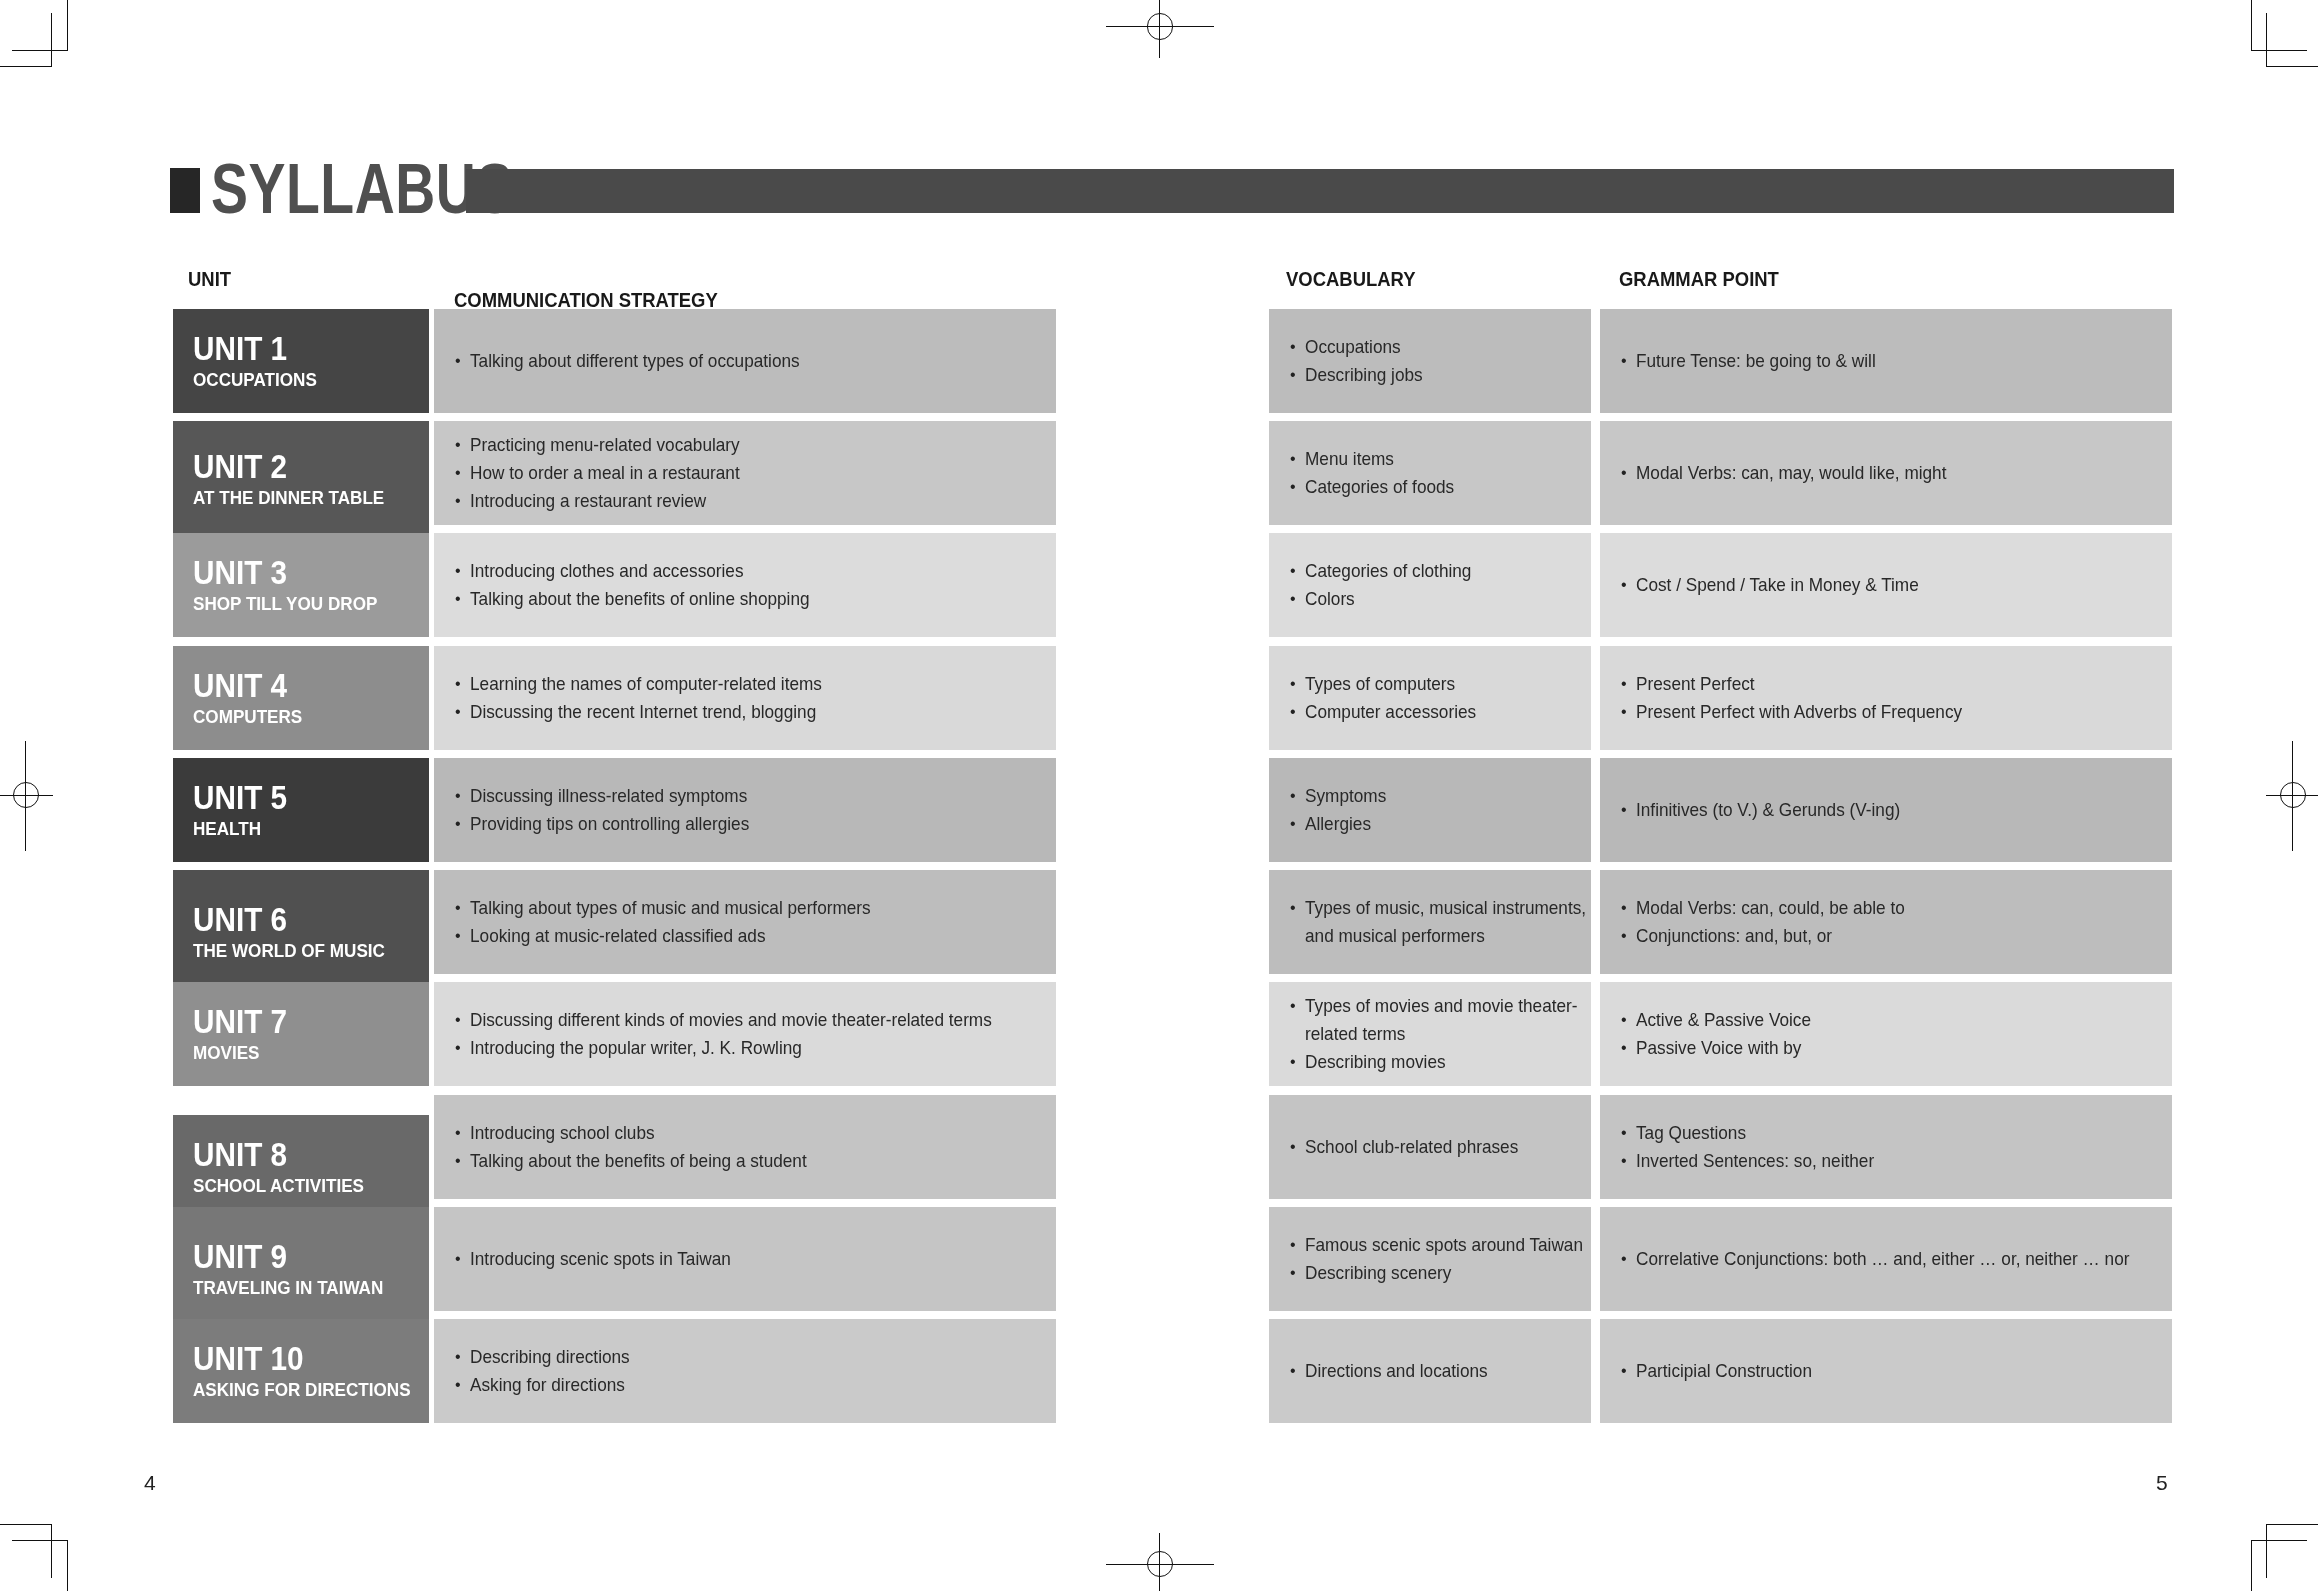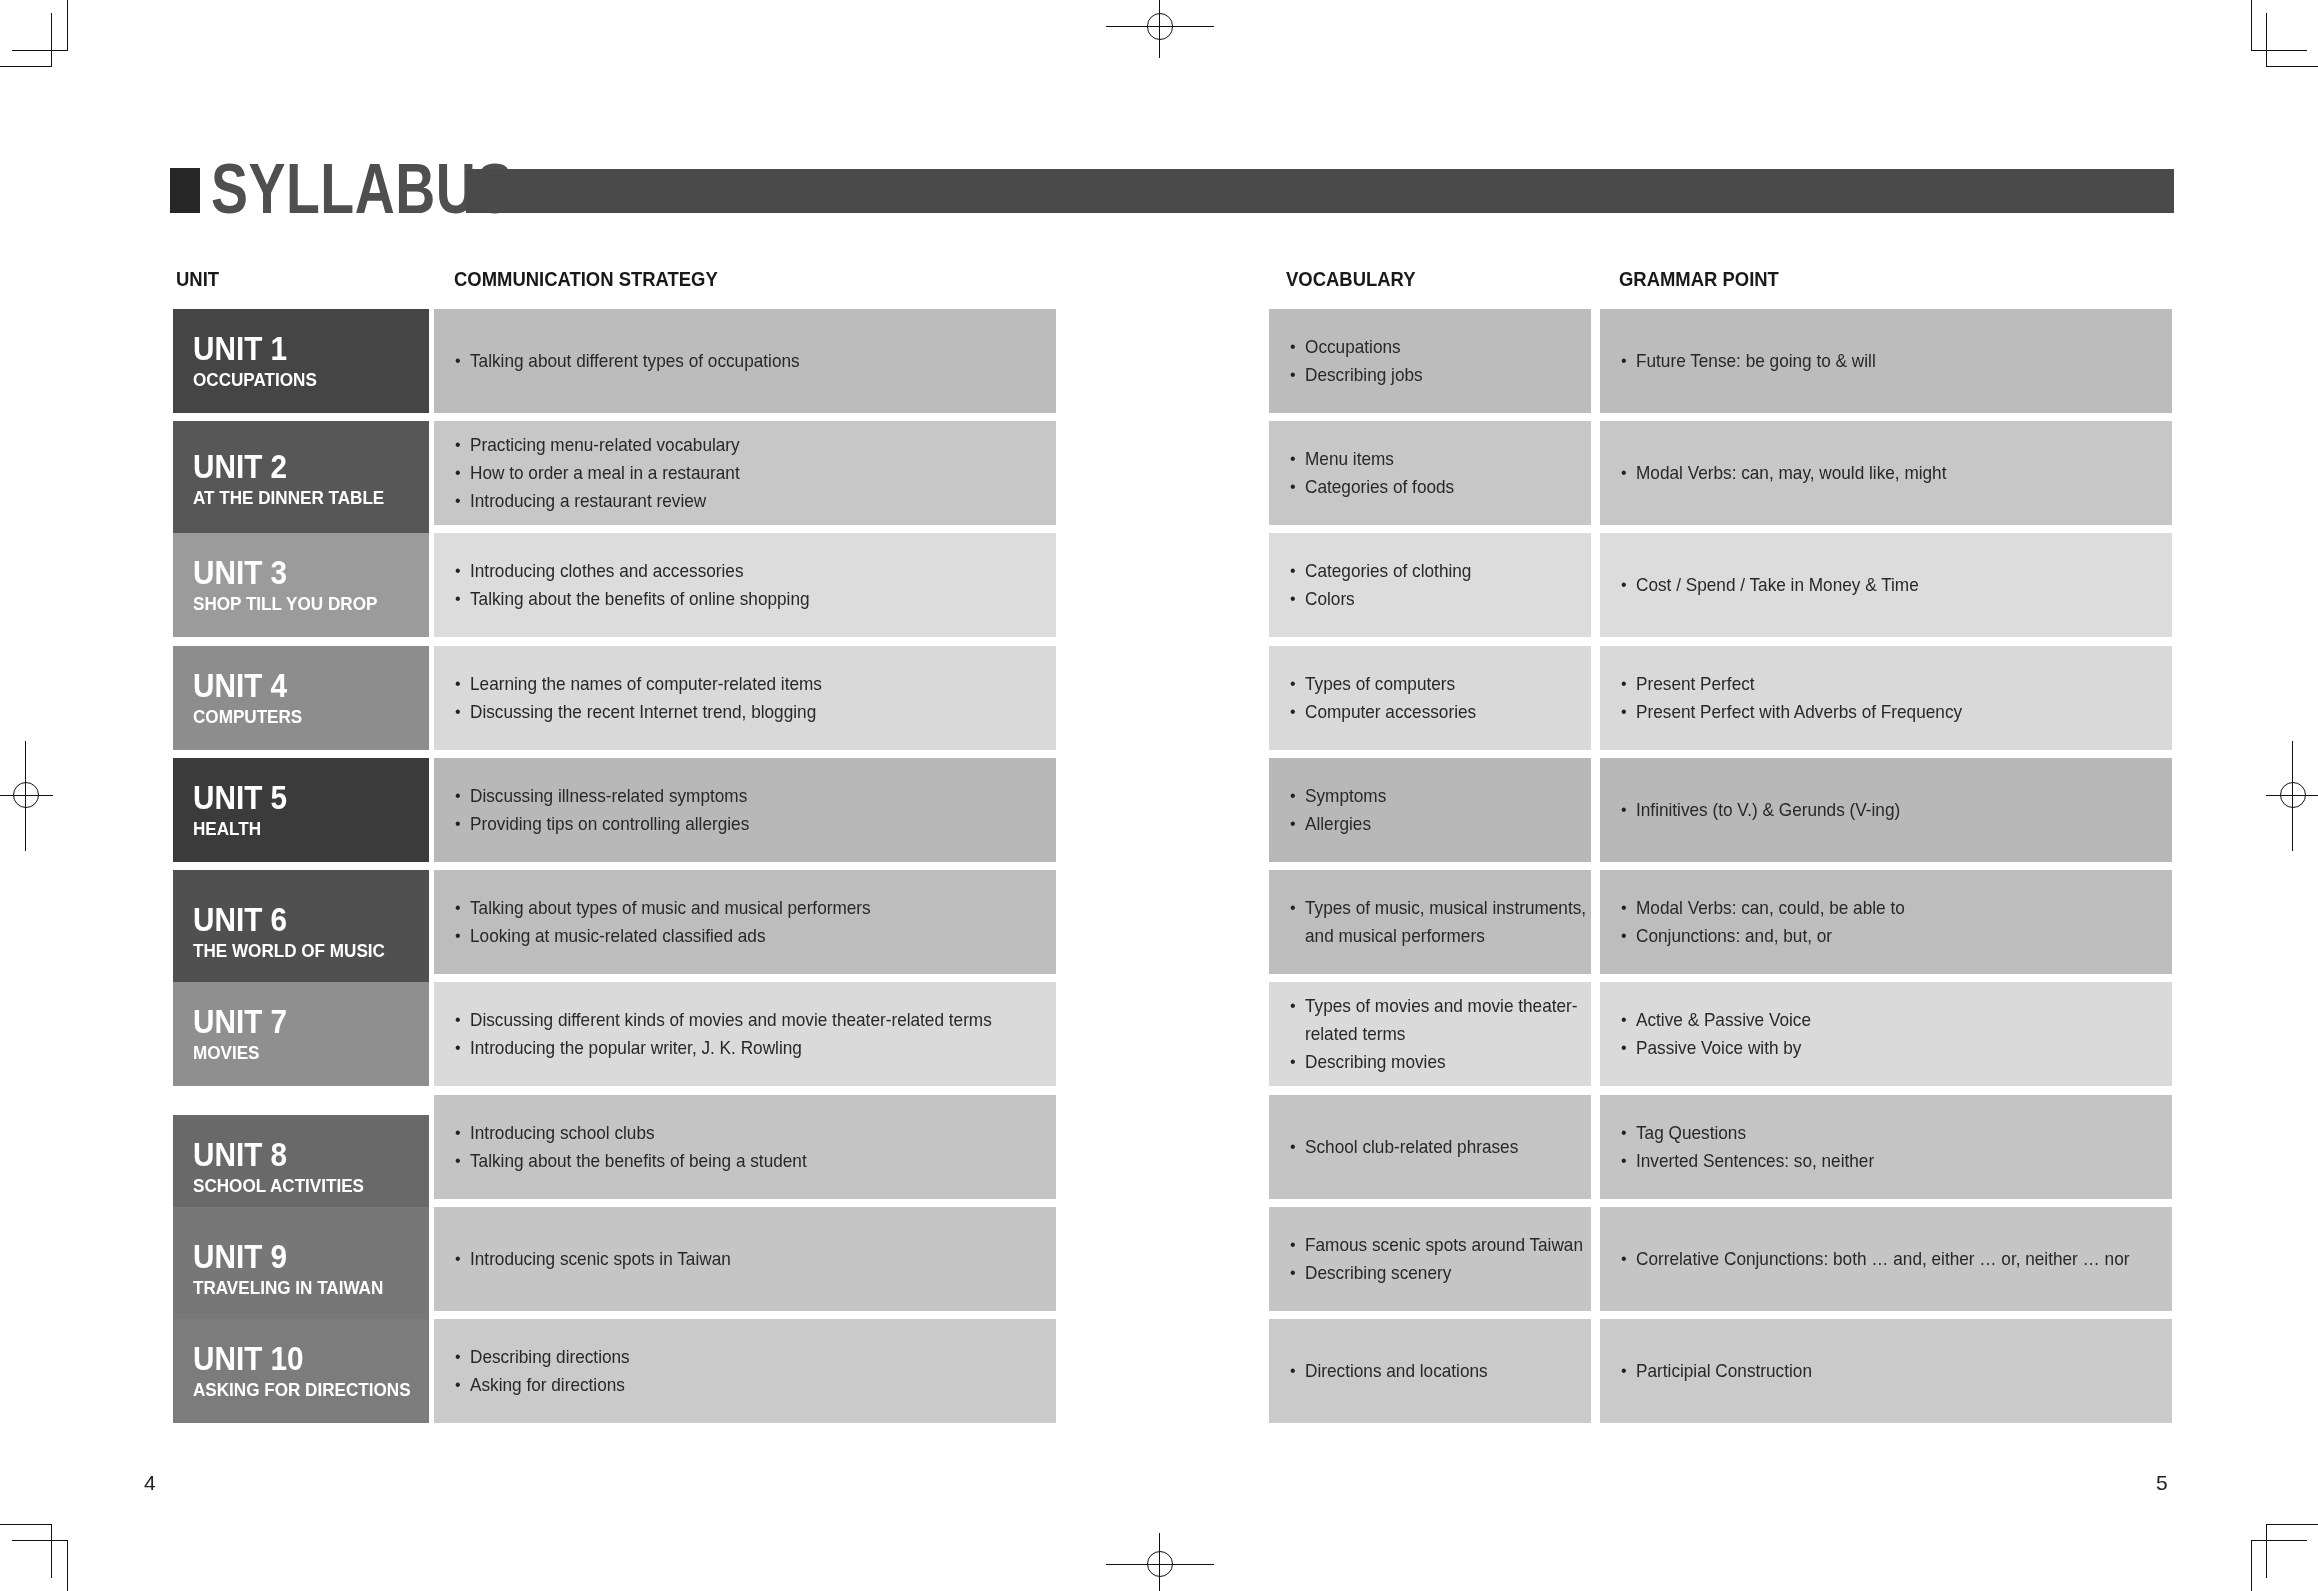--- a/index.html
+++ b/index.html
@@ -83,24 +83,24 @@
     <div class="mark" style="left:2292px;top:741px;width:1.3px;height:110px;"></div>
     <div class="reg-circle" style="left:2280px;top:782px;"></div>
   </div>
 
   <div class="title-square"></div>
   <div class="title-text">
     <span class="cond">SYLLABUS</span>
   </div>
   <div class="title-bar"></div>
 
-  <div class="col-header" style="left:176px;">
+  <div class="col-header" style="left:188px;">
     <span class="cond2">UNIT</span>
   </div>
-  <div class="col-header" style="left:454px;">
+  <div class="col-header" style="left:454px;margin-top:21px;">
     <span class="cond2">COMMUNICATION STRATEGY</span>
   </div>
   <div class="col-header" style="left:1286px;">
     <span class="cond2">VOCABULARY</span>
   </div>
   <div class="col-header" style="left:1619px;">
     <span class="cond2">GRAMMAR POINT</span>
   </div>
 
   <div id="col-unit" class="table-col" style="left:173px;width:256px;">

